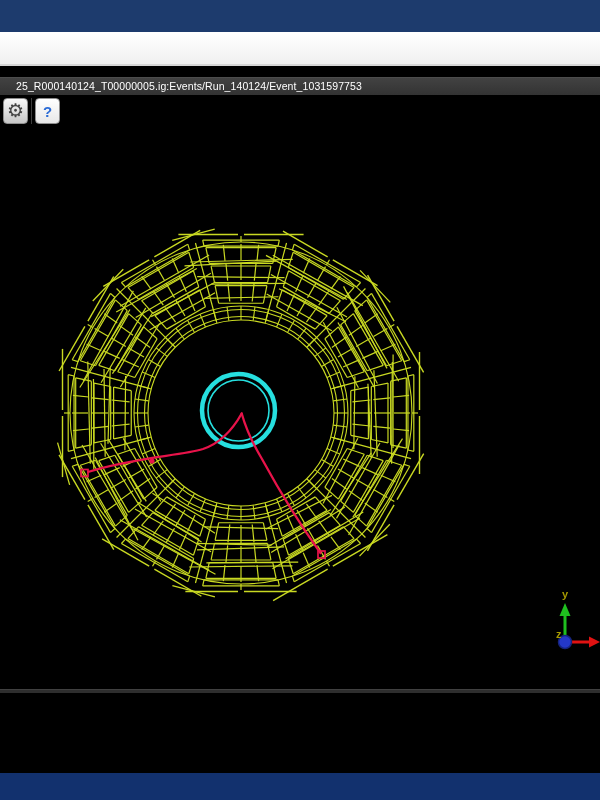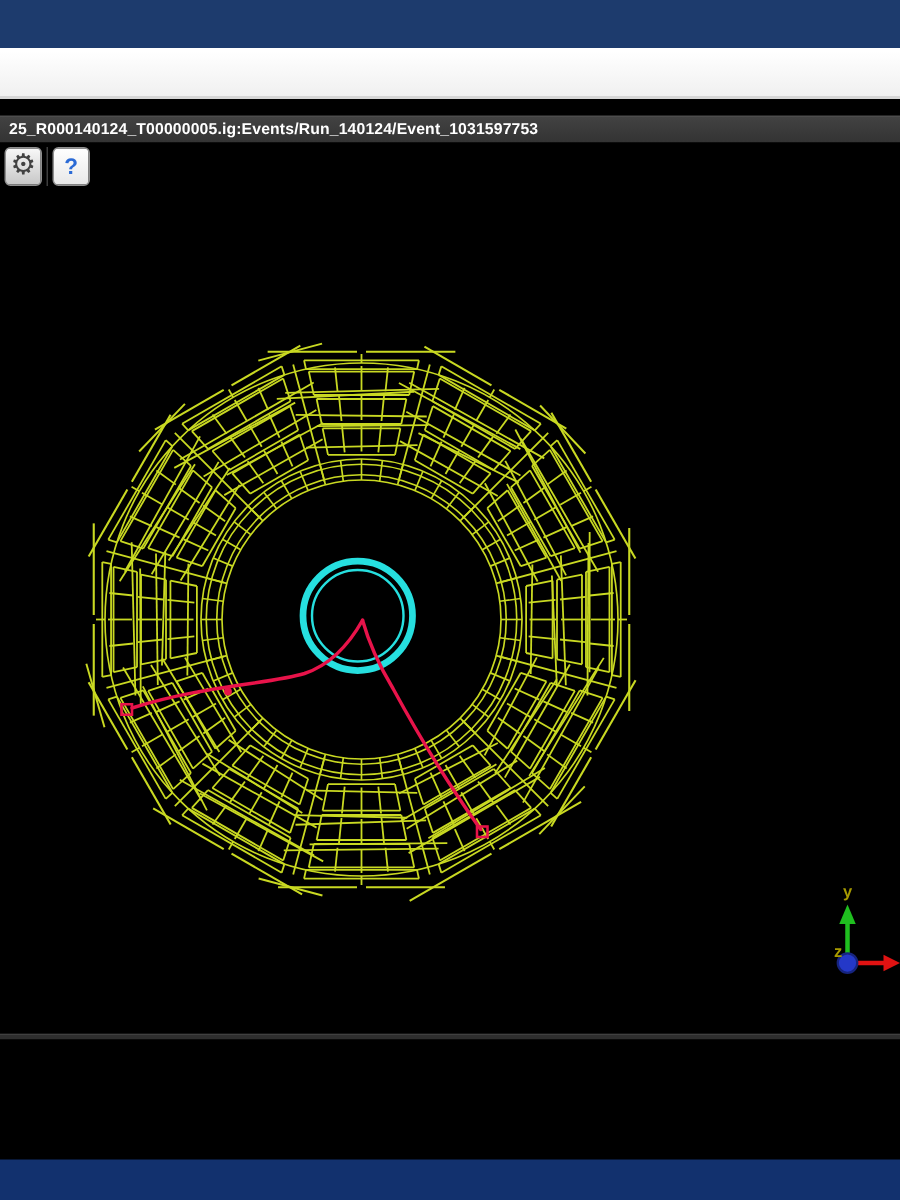--- a/index.html
+++ b/index.html
@@ -1,22 +1,22 @@
 <!DOCTYPE html>
 <html><head>
 <meta charset="utf-8">
 <style>
   html,body{margin:0;padding:0;background:#000;width:600px;height:800px;overflow:hidden;
     font-family:"Liberation Sans", sans-serif;}
   .top-navy{height:32px;background:#1d3b6d;border-bottom:2px solid #fff;}
   .chrome-bar{height:30px;background:linear-gradient(#ffffff,#f0f0f0);border-bottom:2px solid #d6d6d6;}
   .gap-black{height:11px;background:#000;}
   .title-bar{height:17px;background:linear-gradient(#424242,#333333);border-top:1px solid #4d4d4d;
-    color:#ffffff;font-size:10.5px;font-weight:bold;line-height:17px;white-space:nowrap;
-    overflow:hidden;padding-left:6px;letter-spacing:0.1px;}
+    color:#ffffff;font-size:10.5px;font-weight:normal;line-height:17px;white-space:nowrap;
+    overflow:hidden;padding-left:16px;letter-spacing:0.1px;}
   .toolbar{height:36px;background:#000;display:flex;align-items:flex-start;padding-top:3px;}
   .tbtn{width:25px;height:26px;border-radius:4px;border:1px solid #8f8f8f;
     display:flex;align-items:center;justify-content:center;padding:0;cursor:pointer;}
   .tbtn.gear-btn{background:linear-gradient(#f8f8f8,#c7c7c7);margin-left:3px;}
   .tbtn.help-btn{background:linear-gradient(#ffffff,#e8e8e8);}
   .gear-glyph{font-size:19px;color:#424242;line-height:1;transform:translateY(-1px);}
   .help-glyph{font-size:15px;font-weight:bold;color:#2b6bd6;line-height:1;}
   .tsep{width:1px;height:26px;background:#3d3d3d;margin:0 3px 0 3px;}
   .canvas-wrap{height:555px;background:#000;position:relative;}
   .canvas-wrap svg{display:block;}

